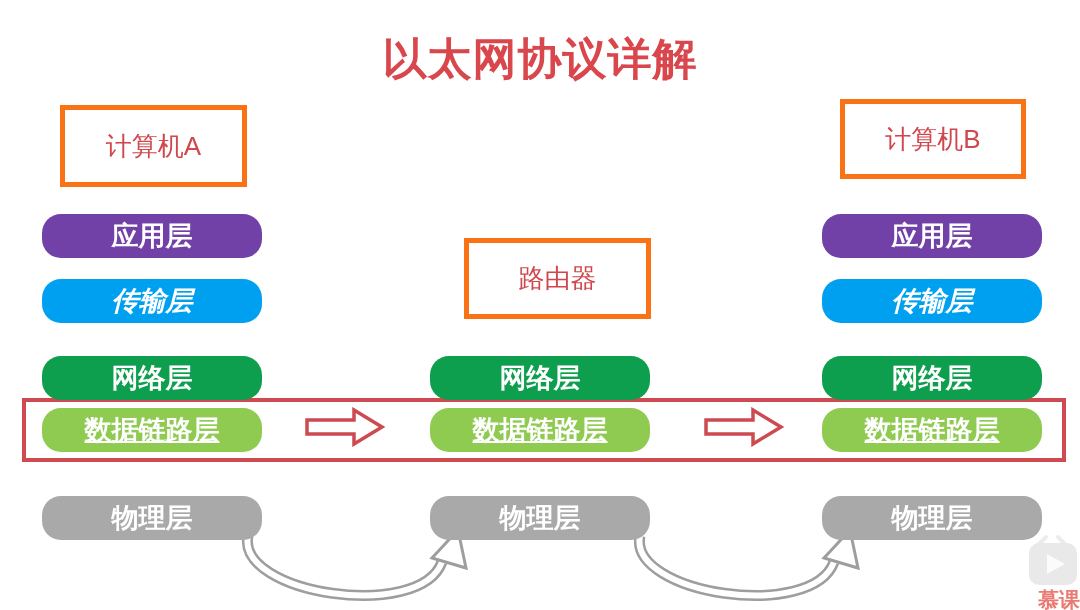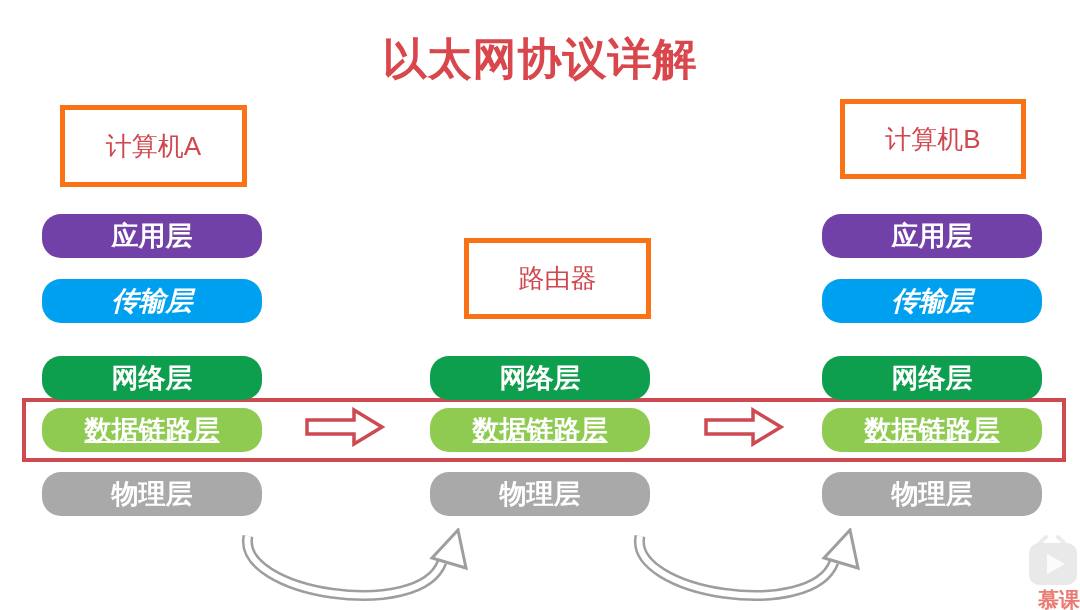--- a/index.html
+++ b/index.html
@@ -24,21 +24,21 @@
   .box-router{left:446px;top:238px;width:177px;height:71px;margin-left:18px;}
   .box-computer-b{left:840px;top:99px;width:176px;height:70px;}
   
   .layer{
     width:220px;height:44px;border-radius:19px;
     display:flex;align-items:center;justify-content:center;
     color:#ffffff;font-size:27px;font-weight:bold;
     z-index:3;
   }
   .colA{left:42px;}  .colM{left:430px;}  .colB{left:822px;}
-  .row1{top:214px;} .row2{top:279px;font-style:italic;} .row3{top:356px;} .row4{top:408px;text-decoration:underline;} .row5{top:472px;}
+  .row1{top:214px;} .row2{top:279px;font-style:italic;} .row3{top:356px;} .row4{top:408px;text-decoration:underline;} .row5{top:496px;}
   
   .highlight-rect{
     left:22px;top:398px;width:1036px;height:56px;
     border:4px solid #cf4a50;background:transparent;z-index:2;
   }
   .arrow-block{z-index:4;}
   .arrow1{left:304px;top:407px;}
   .arrow2{left:703px;top:407px;}
   .curve1{left:234px;top:528px;}
   .curve2{left:624px;top:528px;}

